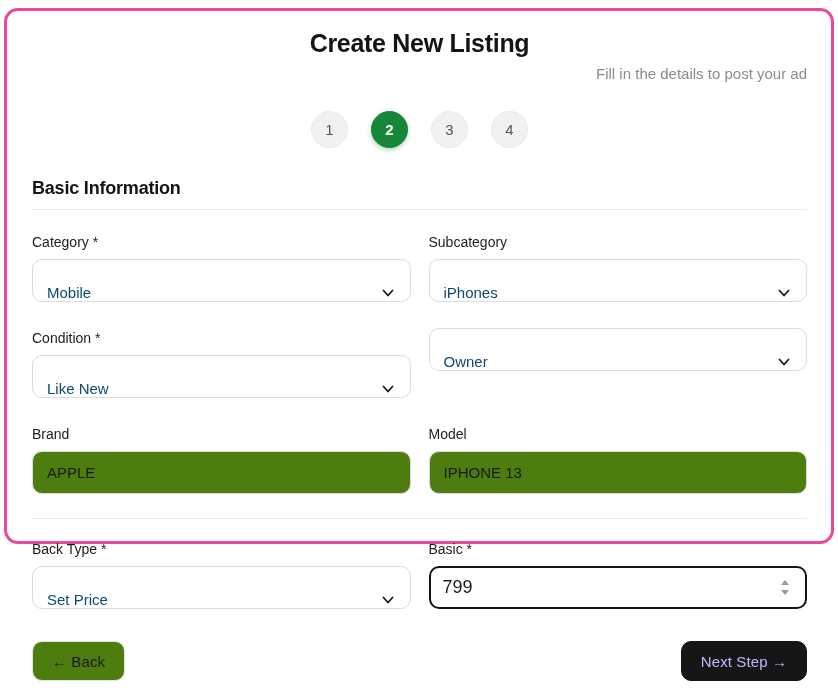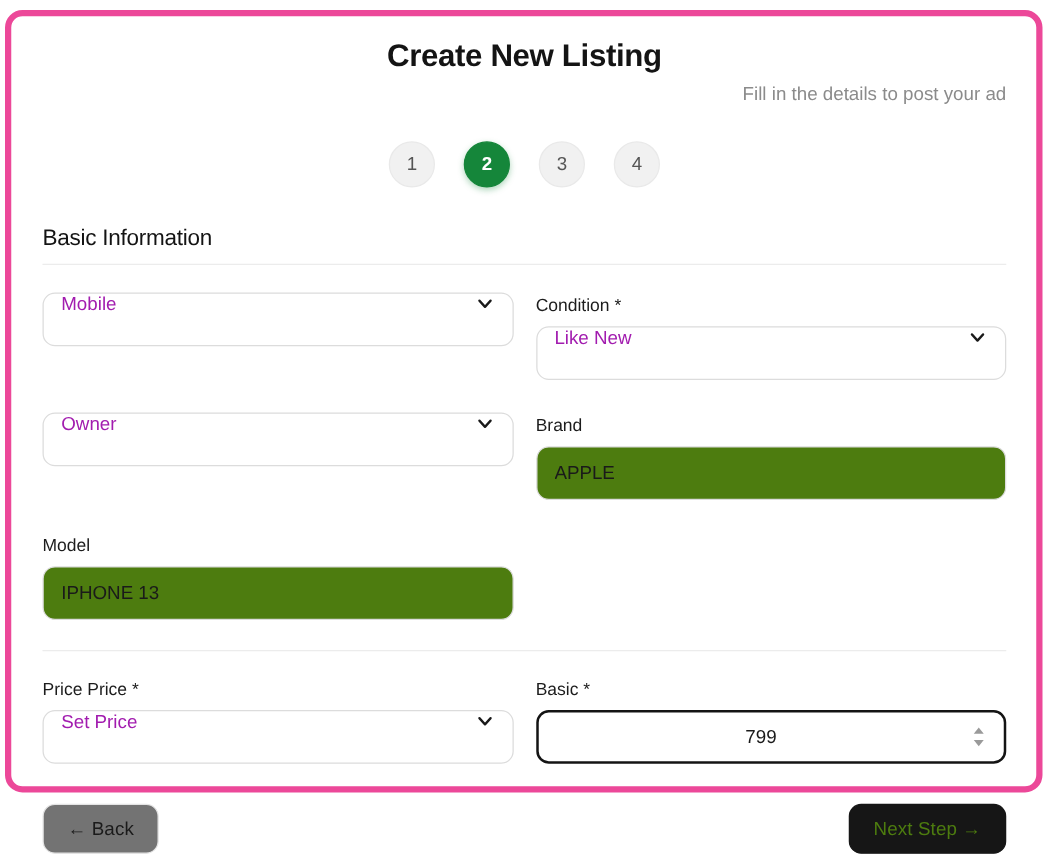--- a/index.html
+++ b/index.html
@@ -6,23 +6,23 @@
   html, body {
     width: 838px; height: 688px;
     background: #ffffff;
     font-family: "Liberation Sans", "DejaVu Sans", sans-serif;
     color: #141414;
     overflow: hidden;
   }
   .card {
     position: absolute;
     left: 4px; top: 8px;
-    width: 830px; height: 626px;
+    width: 830px; height: 536px;
     background: #ffffff;
-    border: 5px solid #ec4899;
+    border: 3px solid #ec4899;
     border-radius: 14px;
     padding: 16px 24px 14px 25px;
   }
   
   .page-title {
     text-align: center;
     font-size: 25px;
     font-weight: 700;
     letter-spacing: -0.3px;
     color: #141414;
@@ -59,21 +59,21 @@
     background: #15863a;
     border-color: #15863a;
     color: #ffffff;
     font-weight: 700;
     box-shadow: 0 2px 5px rgba(21,134,58,0.35);
   }
   
   .section-title {
     margin-top: 28px;
     font-size: 18px;
-    font-weight: 400;
+    font-weight: 700;
     letter-spacing: -0.2px;
     color: #141414;
     line-height: 24px;
   }
   .divider {
     border: none;
     border-top: 1px solid #ececec;
     margin-top: 9px;
   }
   .divider.mid {
@@ -96,24 +96,24 @@
     line-height: 20px;
     margin-bottom: 7px;
   }
   .control {
     height: 43px;
     width: 100%;
     border: 1px solid #dcdcdc;
     border-radius: 10px;
     background: #ffffff;
     display: flex;
-    align-items: flex-start;
+    align-items: flex-end;
     padding: 0 14px;
     font-size: 15px;
-    color: #a21caf;
+    color: #0c4a6e;
   }
   .select { justify-content: space-between; cursor: pointer; }
   .select .chev { flex: 0 0 auto; margin-left: 8px; display: flex; }
   input.text-input {
     height: 43px;
     width: 100%;
     border: 1px solid #dcdcdc;
     border-radius: 10px;
     padding: 0 14px;
     font-size: 15px;
@@ -129,25 +129,24 @@
     border-radius: 10px;
     background: #fff;
     display: flex;
     align-items: center;
     padding: 0 12px;
   }
   .number-wrap input {
     flex: 1;
     border: none;
     outline: none;
-    font-size: 15px;
+    font-size: 18px;
     color: #1a1a1a;
     font-family: inherit;
     background: transparent;
-    text-align: center;
   }
   .spinner {
     display: flex;
     flex-direction: column;
     align-items: center;
     gap: 5px;
     padding: 2px 4px;
     cursor: pointer;
   }
   .tri-up {
@@ -173,28 +172,28 @@
     height: 40px;
     border-radius: 10px;
     font-size: 15px;
     font-weight: 500;
     font-family: inherit;
     padding: 0 19px;
     cursor: pointer;
     letter-spacing: 0.1px;
   }
   .btn-back {
-    background: #737373;
+    background: #4d7c0f;
     border: 1px solid #e4e4e4;
     color: #1a1a1a;
   }
   .btn-next {
     background: #161616;
     border: 1px solid #161616;
-    color: #4d7c0f;
+    color: #c4b5fd;
   }
 </style>
 </head>
 <body>
 
 <div class="card">
 
   <h1 class="page-title">Create New Listing</h1>
   <p class="page-subtitle">Fill in the details to post your ad</p>
 
@@ -204,30 +203,42 @@
     <div class="step">3</div>
     <div class="step">4</div>
   </div>
 
   <h2 class="section-title">Basic Information</h2>
   <hr class="divider">
 
   <div class="grid">
 
     <div class="field">
+      <label>Category *</label>
       <div class="control select">
         <span>Mobile</span>
         <span class="chev">
           <svg width="16" height="16" viewBox="0 0 16 16">
               <path d="M3.5 5.5 L8 10.5 L12.5 5.5" fill="none" stroke="#1a1a1a" stroke-width="1.8" stroke-linecap="round" stroke-linejoin="round"></path>
             </svg>
         </span>
       </div>
     </div>
 
+    <div class="field">
+      <label>Subcategory</label>
+      <div class="control select">
+        <span>iPhones</span>
+        <span class="chev">
+          <svg width="16" height="16" viewBox="0 0 16 16">
+              <path d="M3.5 5.5 L8 10.5 L12.5 5.5" fill="none" stroke="#1a1a1a" stroke-width="1.8" stroke-linecap="round" stroke-linejoin="round"></path>
+            </svg>
+        </span>
+      </div>
+    </div>
 
     <div class="field">
       <label>Condition *</label>
       <div class="control select">
         <span>Like New</span>
         <span class="chev">
           <svg width="16" height="16" viewBox="0 0 16 16">
               <path d="M3.5 5.5 L8 10.5 L12.5 5.5" fill="none" stroke="#1a1a1a" stroke-width="1.8" stroke-linecap="round" stroke-linejoin="round"></path>
             </svg>
         </span>
@@ -255,21 +266,21 @@
       <input class="text-input" type="text" value="IPHONE 13" style="">
     </div>
 
   </div>
 
   <hr class="divider mid">
 
   <div class="grid price-row">
 
     <div class="field">
-      <label>Price Price *</label>
+      <label>Back Type *</label>
       <div class="control select">
         <span>Set Price</span>
         <span class="chev">
           <svg width="16" height="16" viewBox="0 0 16 16">
               <path d="M3.5 5.5 L8 10.5 L12.5 5.5" fill="none" stroke="#1a1a1a" stroke-width="1.8" stroke-linecap="round" stroke-linejoin="round"></path>
             </svg>
         </span>
       </div>
     </div>
 

